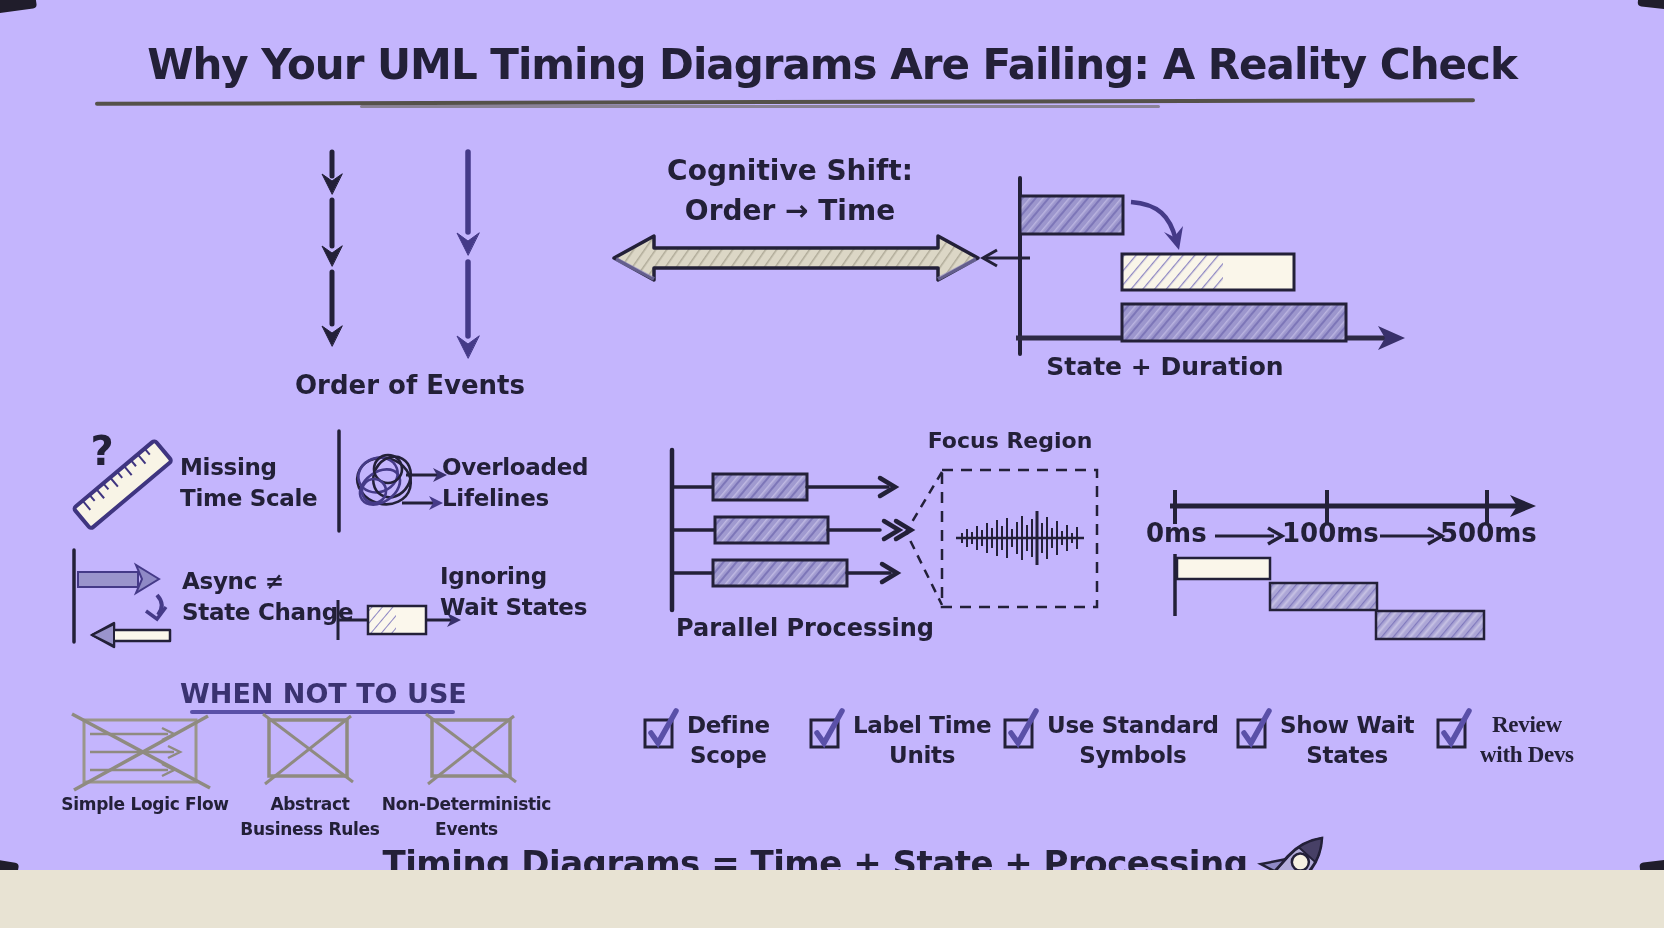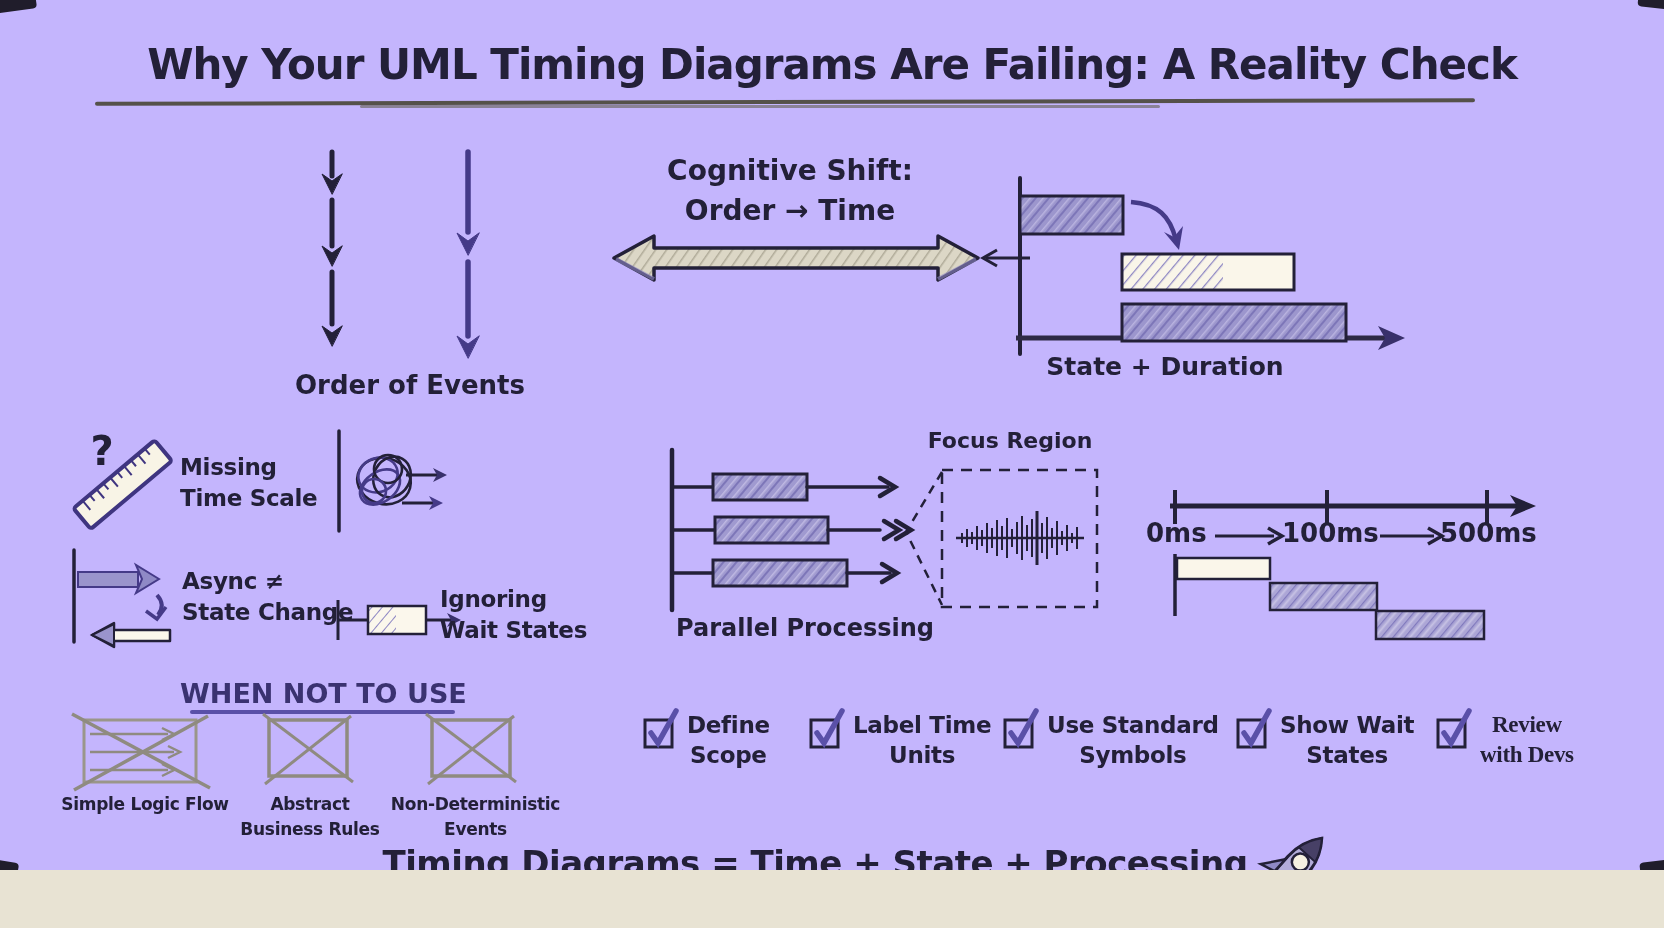--- a/index.html
+++ b/index.html
@@ -125,20 +125,24 @@
       <ellipse cx="62" cy="52" rx="18" ry="21" stroke="#232038" transform="rotate(30 62 52)"></ellipse>
       <ellipse cx="50" cy="62" rx="22" ry="15" stroke="#453a88" transform="rotate(-35 50 62)"></ellipse>
       <circle cx="58" cy="44" r="14" stroke="#232038"></circle>
       <circle cx="44" cy="66" r="12" stroke="#453a88"></circle>
     </g>
     <path d="M76 50 H108" stroke="#232038" stroke-width="3" fill="none"></path>
     <polygon points="117,50 103,43 107,50 103,57" fill="#38306b"></polygon>
     <path d="M72 78 H104" stroke="#232038" stroke-width="3" fill="none"></path>
     <polygon points="113,78 99,71 103,78 99,85" fill="#453a88"></polygon>
   </svg>
+  <div class="pit-label" style="left:442px;top:452px;">
+    <div>Overloaded</div>
+      <div>Lifelines</div>
+  </div>
 
   <svg style="left:62px;top:545px;" width="122" height="106" viewBox="0 0 122 106">
     <path d="M12 5 V97" stroke="#232038" stroke-width="3.5" stroke-linecap="round" fill="none"></path>
     <rect x="16" y="27" width="60" height="15" fill="#9a94cc" stroke="#453a88" stroke-width="2"></rect>
     <polygon points="97,34 74,20 80,34 74,48" fill="#8f89c6" stroke="#453a88" stroke-width="2"></polygon>
     <path d="M95 50 Q104 60 96 70" stroke="#453a88" stroke-width="4" fill="none"></path>
     <polyline points="104,62 95,74 84,66" stroke="#453a88" stroke-width="3.5" fill="none"></polyline>
     <polygon points="30,90 52,78 52,85 108,85 108,96 52,96 52,102" fill="#fbf7ec" stroke="#232038" stroke-width="2.5" stroke-linejoin="round"></polygon>
     <polygon points="30,90 52,79 52,101" fill="#9a94cc" stroke="#232038" stroke-width="2"></polygon>
   </svg>
@@ -155,21 +159,21 @@
       </pattern>
     </defs>
     <path d="M8 6 V46" stroke="#232038" stroke-width="3" fill="none"></path>
     <path d="M8 26 H38" stroke="#232038" stroke-width="3" fill="none"></path>
     <rect x="38" y="12" width="58" height="28" fill="#fbf7ec"></rect>
     <rect x="39" y="13" width="27" height="26" fill="url(#wsh)"></rect>
     <rect x="38" y="12" width="58" height="28" fill="none" stroke="#232038" stroke-width="2.5"></rect>
     <path d="M96 26 H121" stroke="#232038" stroke-width="3" fill="none"></path>
     <polygon points="131,26 117,19 121,26 117,33" fill="#38306b"></polygon>
   </svg>
-  <div class="pit-label" style="left:440px;top:584px;">
+  <div class="pit-label" style="left:440px;top:561px;">
     <div>Ignoring</div>
       <div>Wait States</div>
   </div>
 
   <svg style="left:648px;top:442px;" width="330" height="178" viewBox="0 0 330 178">
     <defs>
       <pattern id="ppA" width="10" height="10" patternUnits="userSpaceOnUse" patternTransform="rotate(40)">
         <rect width="10" height="10" fill="#a09ad0"></rect>
         <line x1="0" y1="0" x2="0" y2="10" stroke="#c0bae3" stroke-width="3"></line>
         <line x1="5" y1="0" x2="5" y2="10" stroke="#7d76b8" stroke-width="2"></line>
@@ -281,21 +285,21 @@
   </svg>
 
   <div class="xlabel" style="left:55px;width:180px;top:792px;">
     <div>Simple Logic Flow</div>
       <div></div>
   </div>
   <div class="xlabel" style="left:240px;width:140px;top:792px;">
     <div>Abstract</div>
       <div>Business Rules</div>
   </div>
-  <div class="xlabel" style="left:383px;width:185px;top:792px;">
+  <div class="xlabel" style="left:374px;width:185px;top:792px;">
     <div>Non-Deterministic</div>
       <div>Events</div>
   </div>
 
   <div class="check-item" style="left:640px;top:704px;">
     <svg width="40" height="50" viewBox="0 0 40 50">
       <rect x="5" y="16" width="27" height="27" fill="none" stroke="#232038" stroke-width="3"></rect>
       <path d="M11 29 L18 39 L36 7" fill="none" stroke="#5a50a8" stroke-width="5.5" stroke-linecap="round"></path>
     </svg>
     <div class="cb-label">

